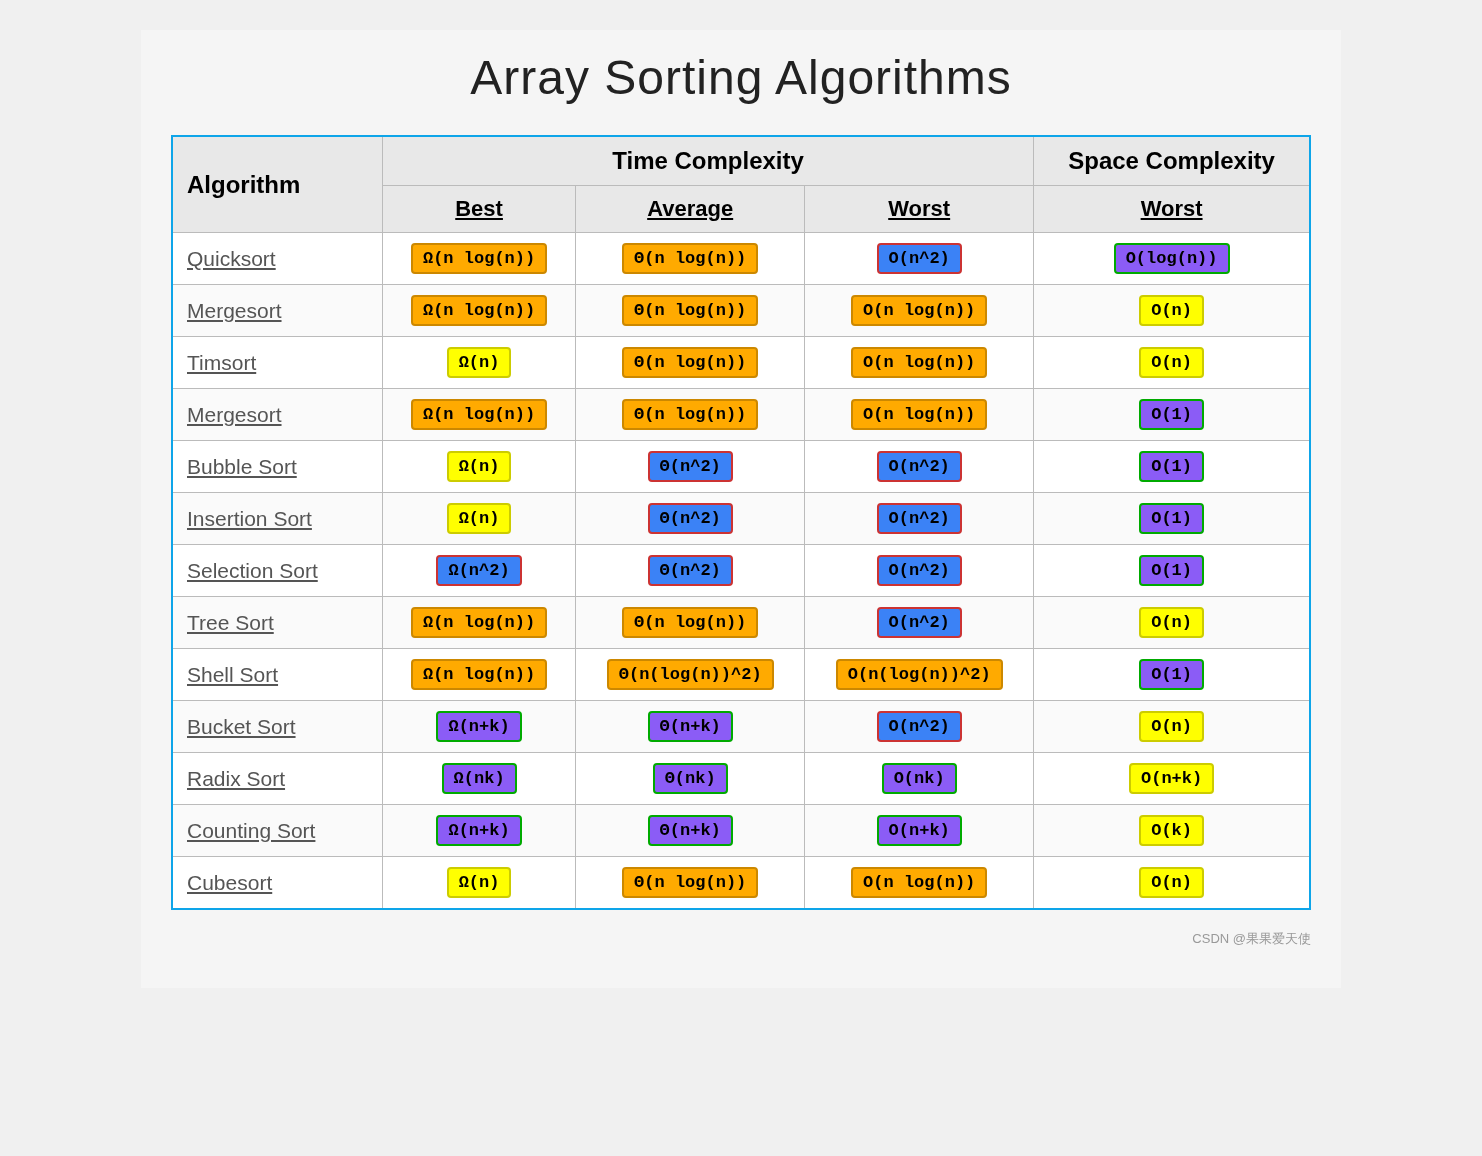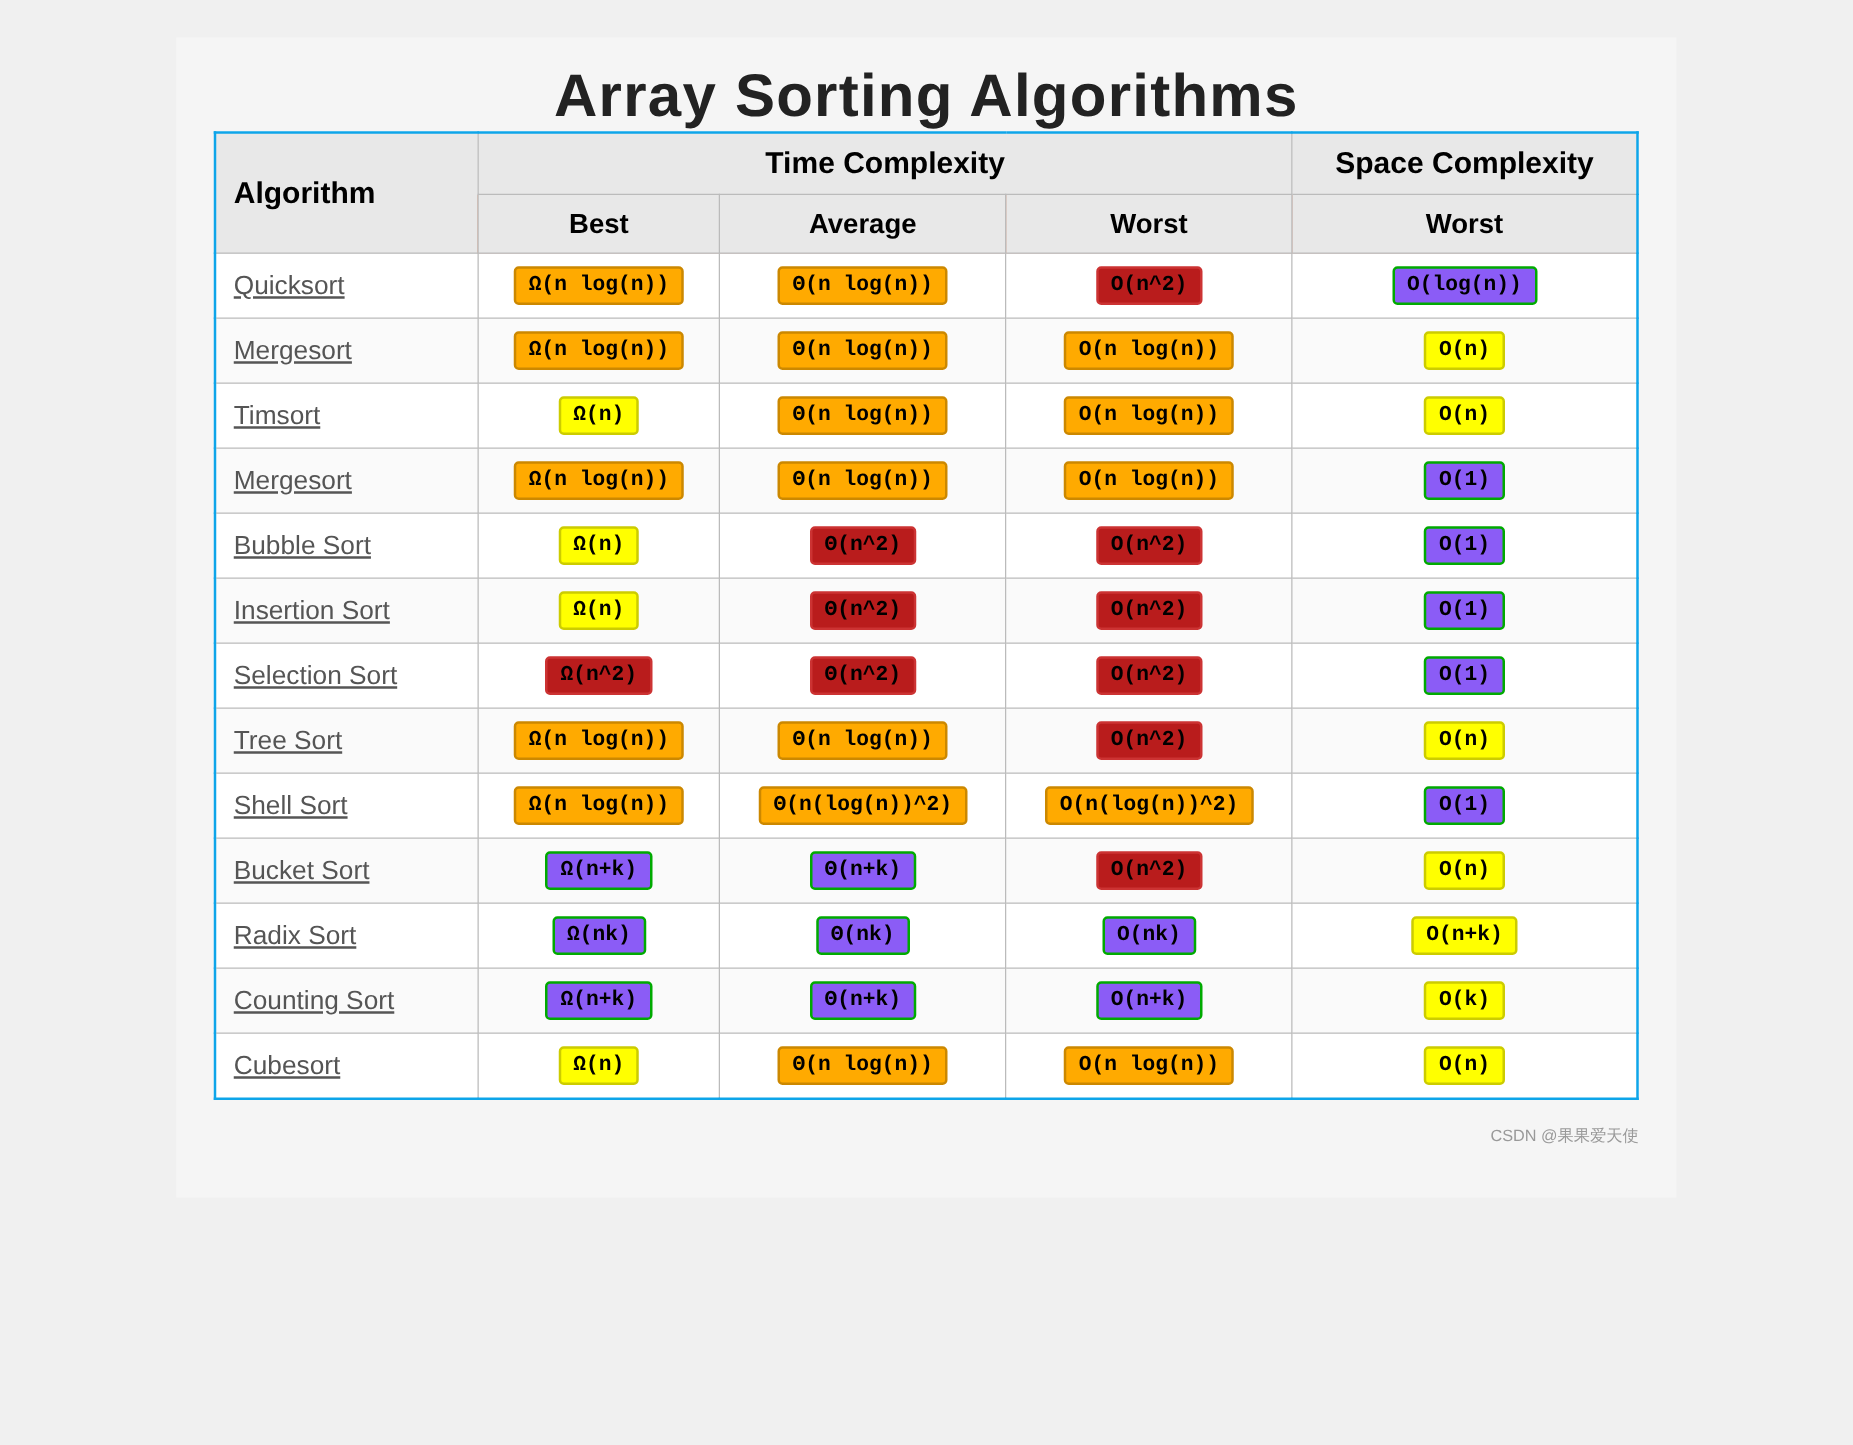--- a/index.html
+++ b/index.html
@@ -13,22 +13,23 @@
       padding: 30px 20px 20px;
     }
     .page-wrapper {
       background: #f5f5f5;
       width: 1200px;
       padding: 20px 30px 40px;
     }
     h1 {
       text-align: center;
       font-size: 48px;
-      font-weight: bold;
+      font-weight: normal;
       color: #222;
+      margin-bottom: 30px;
       letter-spacing: 1px;
     }
     table {
       width: 100%;
       border-collapse: collapse;
       background: #fff;
       border: 2px solid #0ea5e9;
     }
     th, td {
       border: 1.5px solid #bbb;
@@ -71,30 +72,31 @@
       background: #ffff00;
       border-color: #cccc00;
       color: #000;
     }
     .orange {
       background: #ffaa00;
       border-color: #cc8800;
       color: #000;
     }
     .red {
-      background: #b91c1c;
+      background: #3b82f6;
       border-color: #cc3333;
       color: #000;
     }
     .header-span {
       background: #e8e8e8;
       font-size: 24px;
     }
     .sub-header {
-      background: #c2410c;
+      background: #0f172a;
+      text-decoration: underline;
     }
     .watermark {
       text-align: right;
       font-size: 13px;
       color: #999;
       margin-top: 20px;
     }
     tr:nth-child(even) td { background: #fafafa; }
     tr:nth-child(odd) td { background: #fff; }
   </style>

